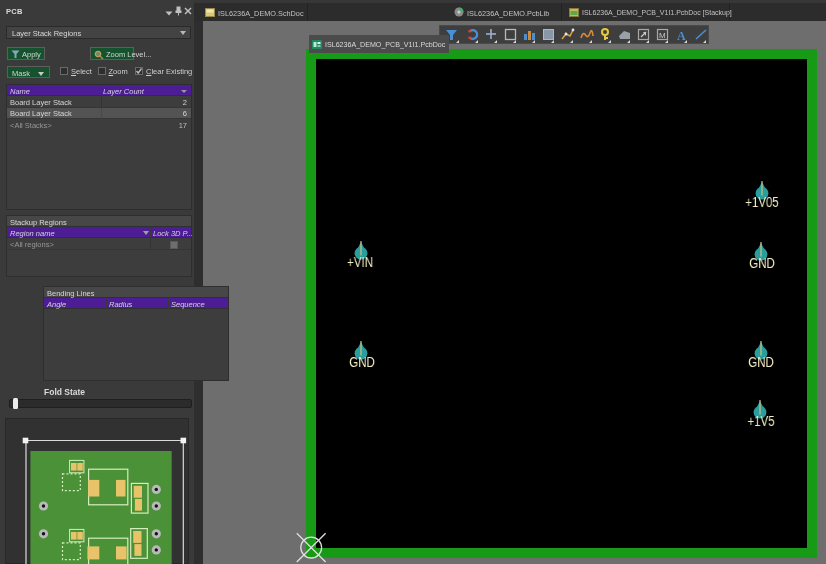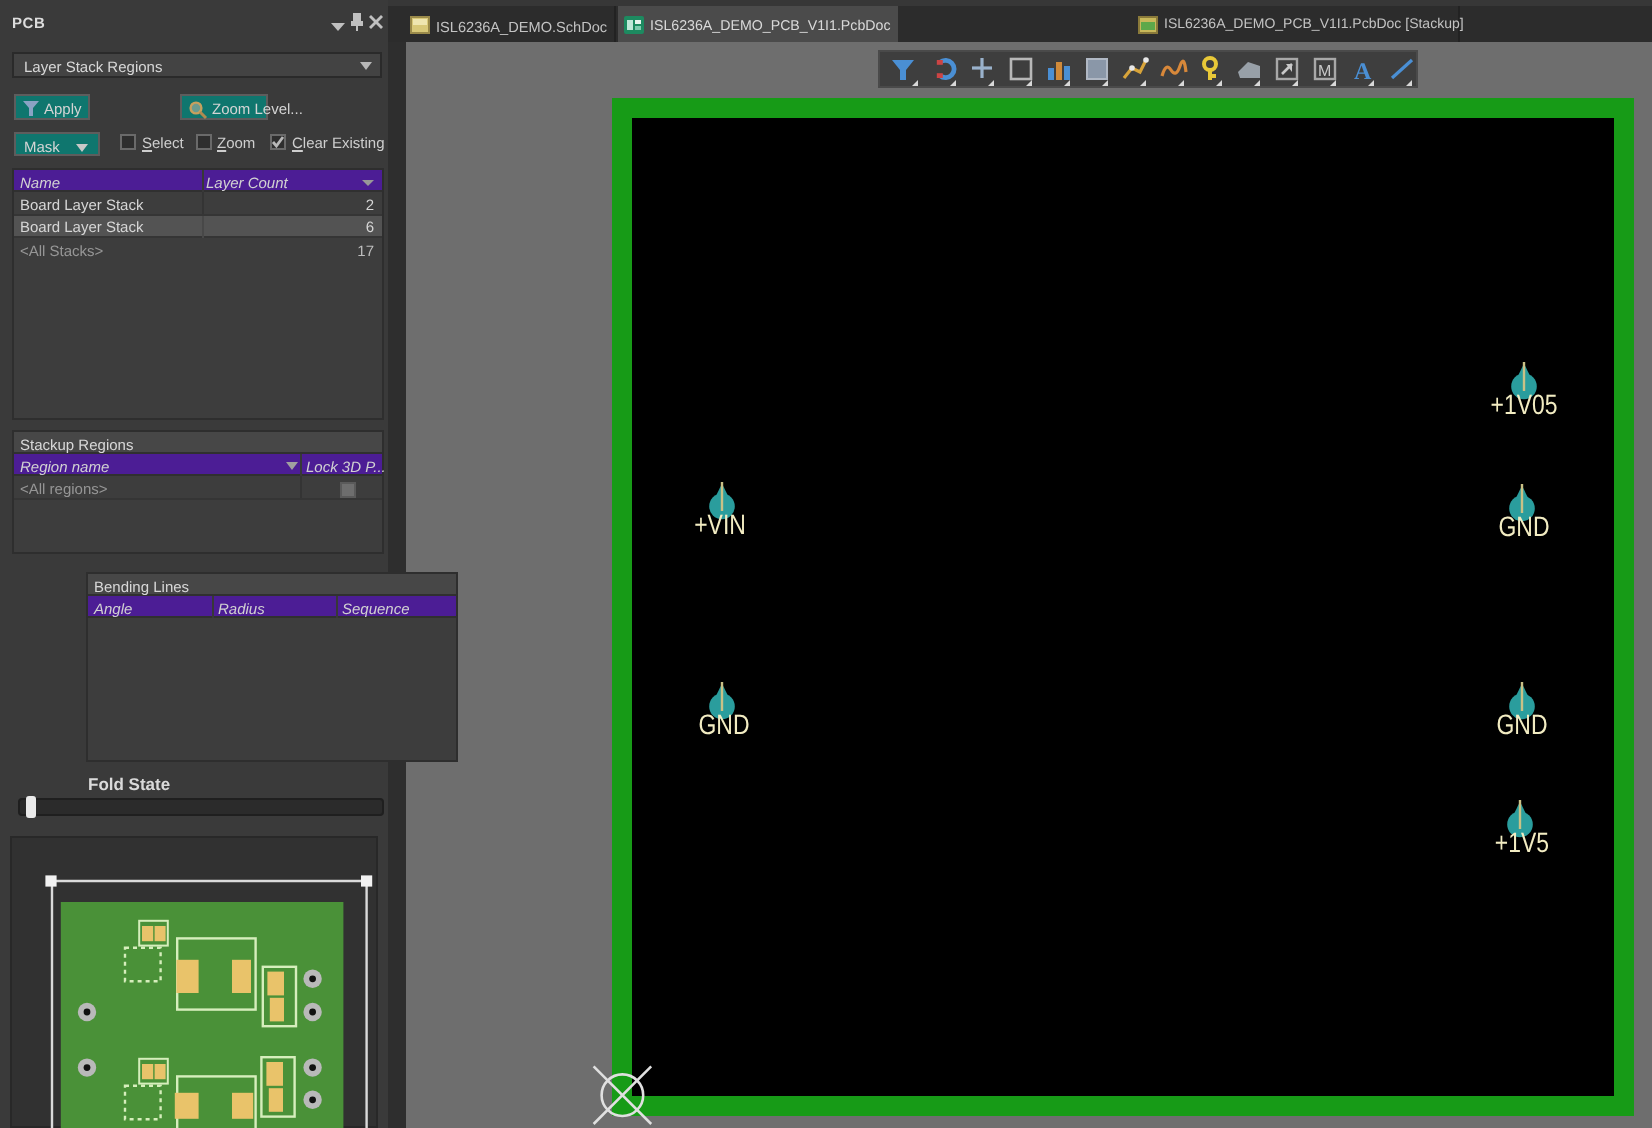--- a/index.html
+++ b/index.html
@@ -10,21 +10,21 @@
 #panel { position:absolute; left:0; top:0; width:194px; height:564px;
   background:#3a3a3a; color:#d0d0d0; font-size:7.5px; }
 #panelhead { position:absolute; left:0; top:0; width:194px; height:22px; }
 #panelhead .t { position:absolute; left:6px; top:7px; font-size:7.5px; font-weight:bold; color:#dcdcdc; letter-spacing:.3px;}
 #panelhead .ic { position:absolute; top:7px; color:#b8b8b8; font-size:8px; }
 .dropdown { position:absolute; background:#434343; border:1px solid #2a2a2a;
   color:#d8d8d8; }
 .dropdown .arr { position:absolute; right:4px; top:50%; margin-top:-2px;
   width:0; height:0; border-left:3.5px solid transparent; border-right:3.5px solid transparent;
   border-top:4px solid #b8b8b8; }
-.btn { position:absolute; background:#0f766e; border:1px solid #5d5d5d;
+.btn { position:absolute; background:#14532d; border:1px solid #5d5d5d;
   color:#d4d4d4; font-size:7.5px; line-height:10px; text-align:right; white-space:nowrap; }
 .cb { position:absolute; width:8px; height:8px; background:#2e2e2e; border:1px solid #6a6a6a; }
 .cblab { position:absolute; font-size:7.5px; color:#cecece; white-space:nowrap; }
 .grid { position:absolute; left:6px; width:186px; background:#3d3d3d; border:1px solid #2e2e2e;}
 .ghead { background:#474747; border-bottom:1px solid #303030; color:#d8d8d8;
   padding:2px 0 1px 3px; height:11px; }
 .gcols { background:#4c1d95; border-bottom:1px solid #303030; color:#d2d2d2; height:11px; position:relative;font-style:italic;}
 .grow { height:11.6px; position:relative; border-bottom:1px solid #353535; color:#d6d6d6;}
 .gcell { position:absolute; top:1.5px; white-space:nowrap; }
 .dim { color:#969696; }
@@ -185,28 +185,36 @@
 </div>
 <div id="splitter"></div>
 <div id="tabbar">
   <div class="tab" style="left:9px; width:105px; border-right:1px solid #222;">
     <svg width="10" height="9" style="position:absolute;left:2px;top:5px;">
         <rect x="0.5" y="0.5" width="9" height="8" fill="#d8c878" stroke="#9a8a4a"></rect>
         <rect x="1.5" y="1.5" width="7" height="3" fill="#efe6b0"></rect>
       </svg>
     <span class="txt" style="left:15px;">ISL6236A_DEMO.SchDoc</span>
   </div>
-  <div class="tab" style="left:115px; width:140px; background:#4b4b4b; color:#d9d9d9; font-size:7.1px;">
+  <div class="tab" style="left:115px; width:140px; background:#4b4b4b; color:#d9d9d9; font-size:7.1px;margin-top:32px;">
     <svg width="10" height="9" style="position:absolute;left:3px;top:5px;">
         <rect x="0" y="0" width="10" height="9" rx="1" fill="#1d8a60"></rect>
         <rect x="1.5" y="2" width="3" height="5" fill="#bfe8d8"></rect>
         <rect x="5.5" y="2" width="3" height="2" fill="#e8f4ee"></rect>
         <rect x="5.5" y="5" width="3" height="2" fill="#7ecbae"></rect>
       </svg>
     <span class="txt" style="left:16px;">ISL6236A_DEMO_PCB_V1I1.PcbDoc</span>
+  </div>
+  <div class="tab" style="left:257px; width:111px; border-right:1px solid #222;">
+    <svg width="10" height="10" style="position:absolute;left:3px;top:4px;">
+        <circle cx="5" cy="5" r="4.5" fill="#8a8a8a"></circle>
+        <path d="M5 0.5 A4.5 4.5 0 0 1 9.5 5 L5 5 Z" fill="#3fae68"></path>
+        <circle cx="5" cy="5" r="1.6" fill="#cccccc"></circle>
+      </svg>
+    <span class="txt" style="left:16px;">ISL6236A_DEMO.PcbLib</span>
   </div>
   <div class="tab" style="left:372px; width:164px; border-right:1px solid #222; font-size:7px;">
     <svg width="10" height="9" style="position:absolute;left:3px;top:5px;">
         <rect x="0.5" y="0.5" width="9" height="8" fill="#c8b85a" stroke="#8a7a3a"></rect>
         <rect x="1.5" y="3" width="7" height="4" fill="#5da84a"></rect>
       </svg>
     <span class="txt" style="left:16px;">ISL6236A_DEMO_PCB_V1I1.PcbDoc [Stackup]</span>
   </div>
 </div>
 <div id="panel">

